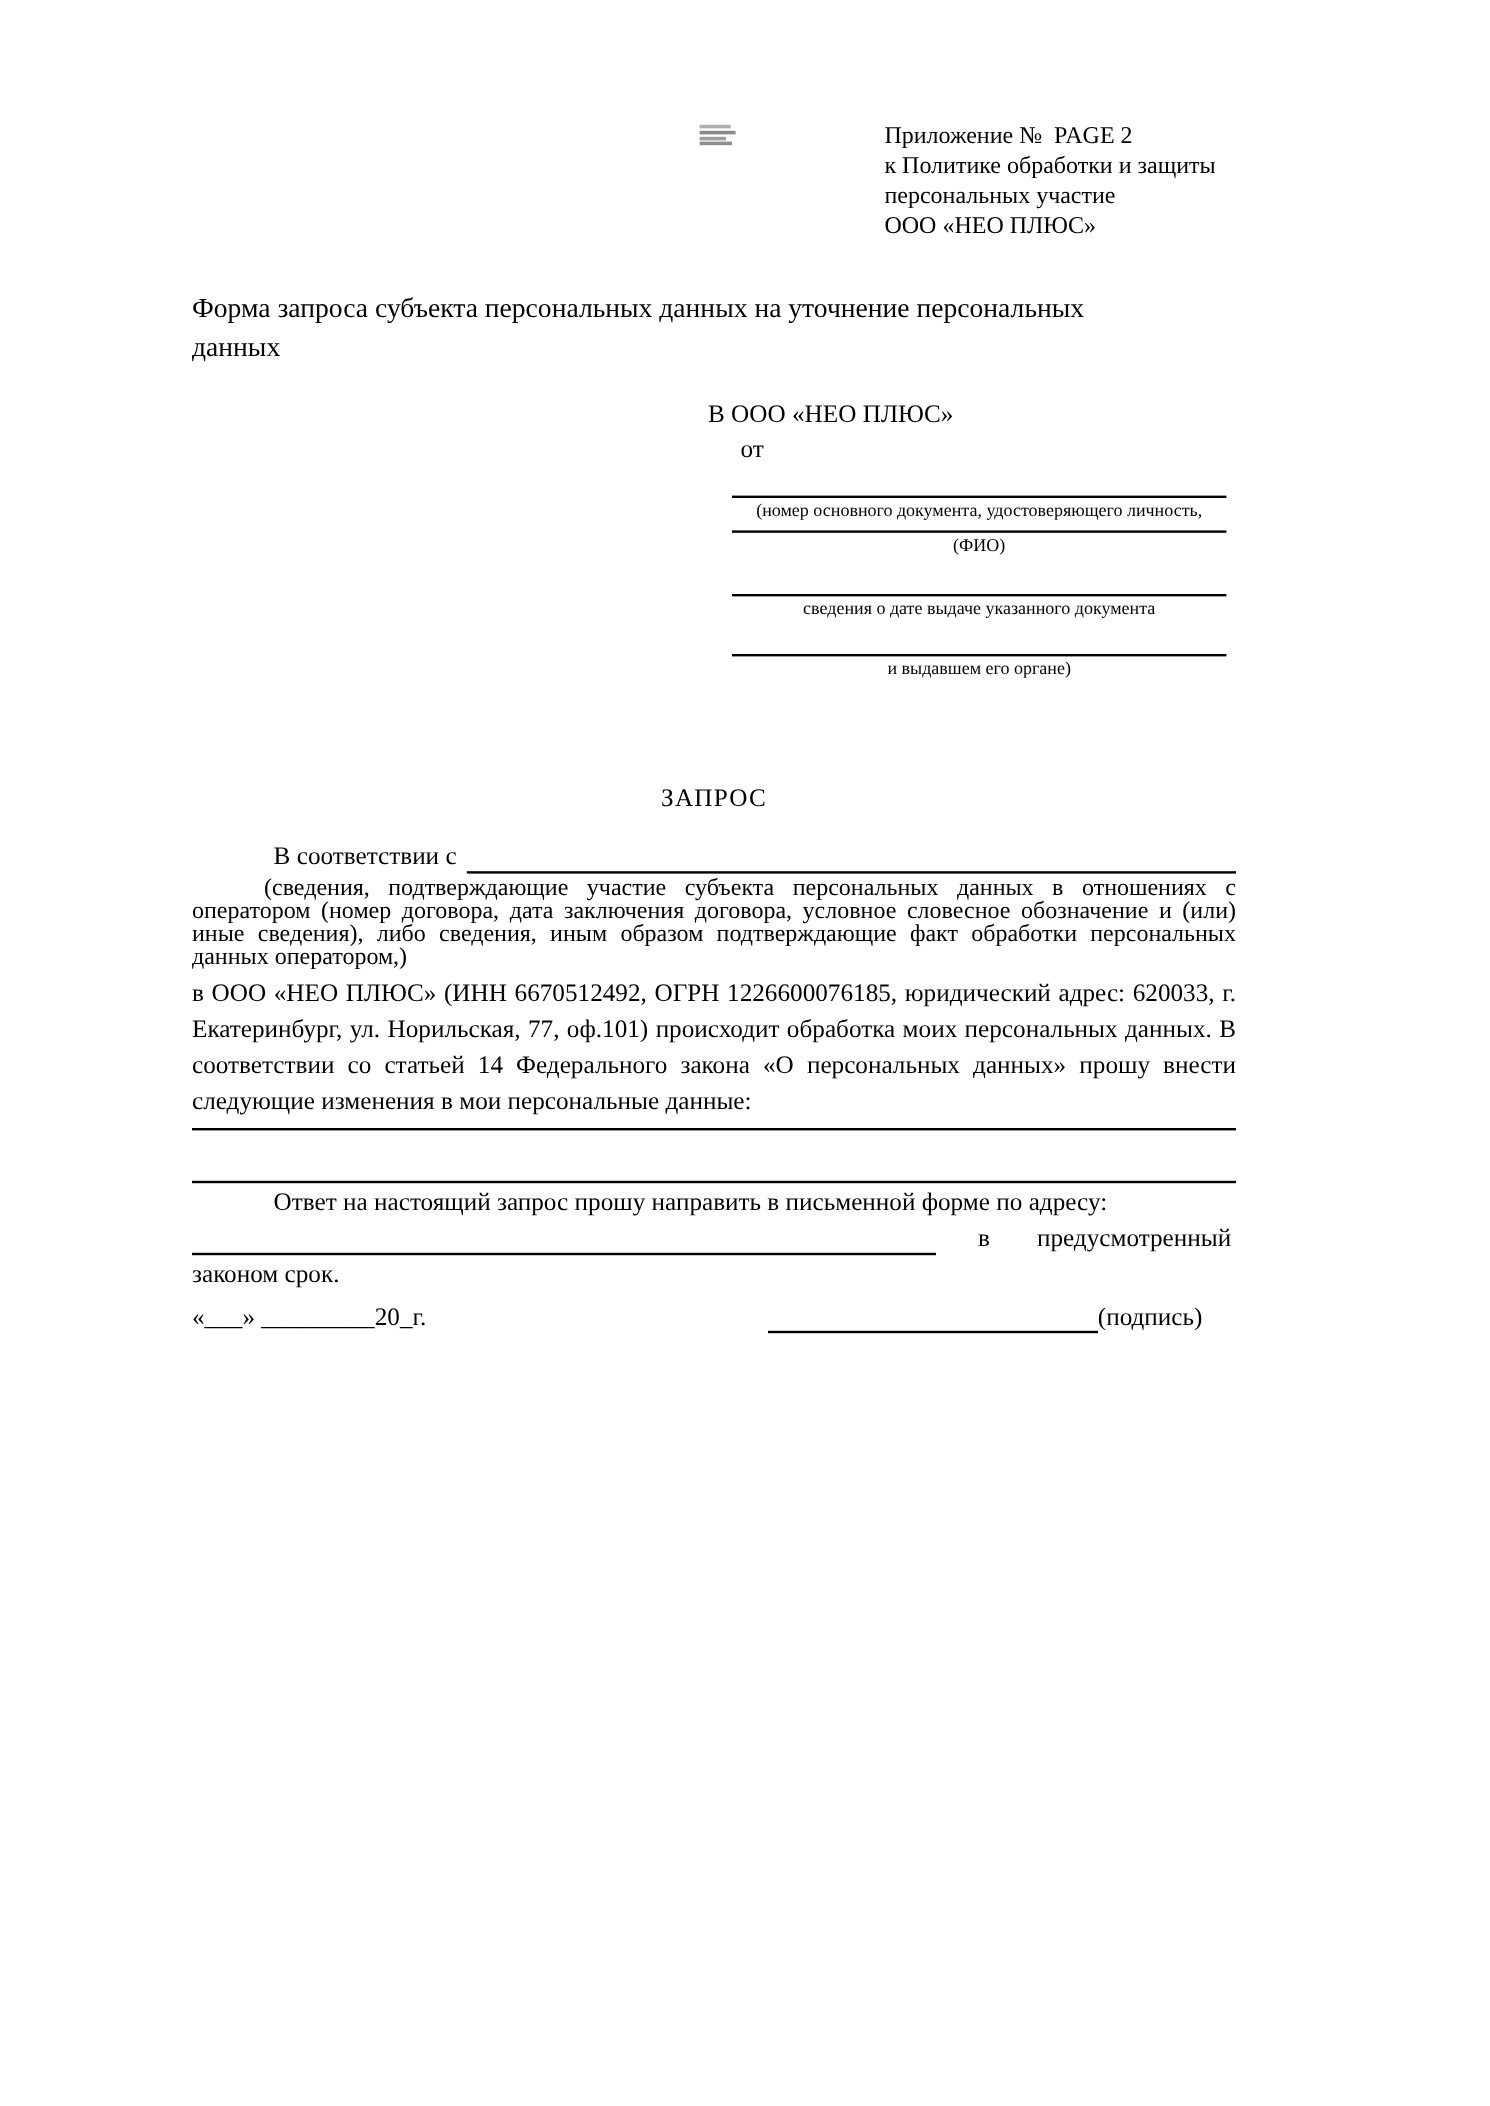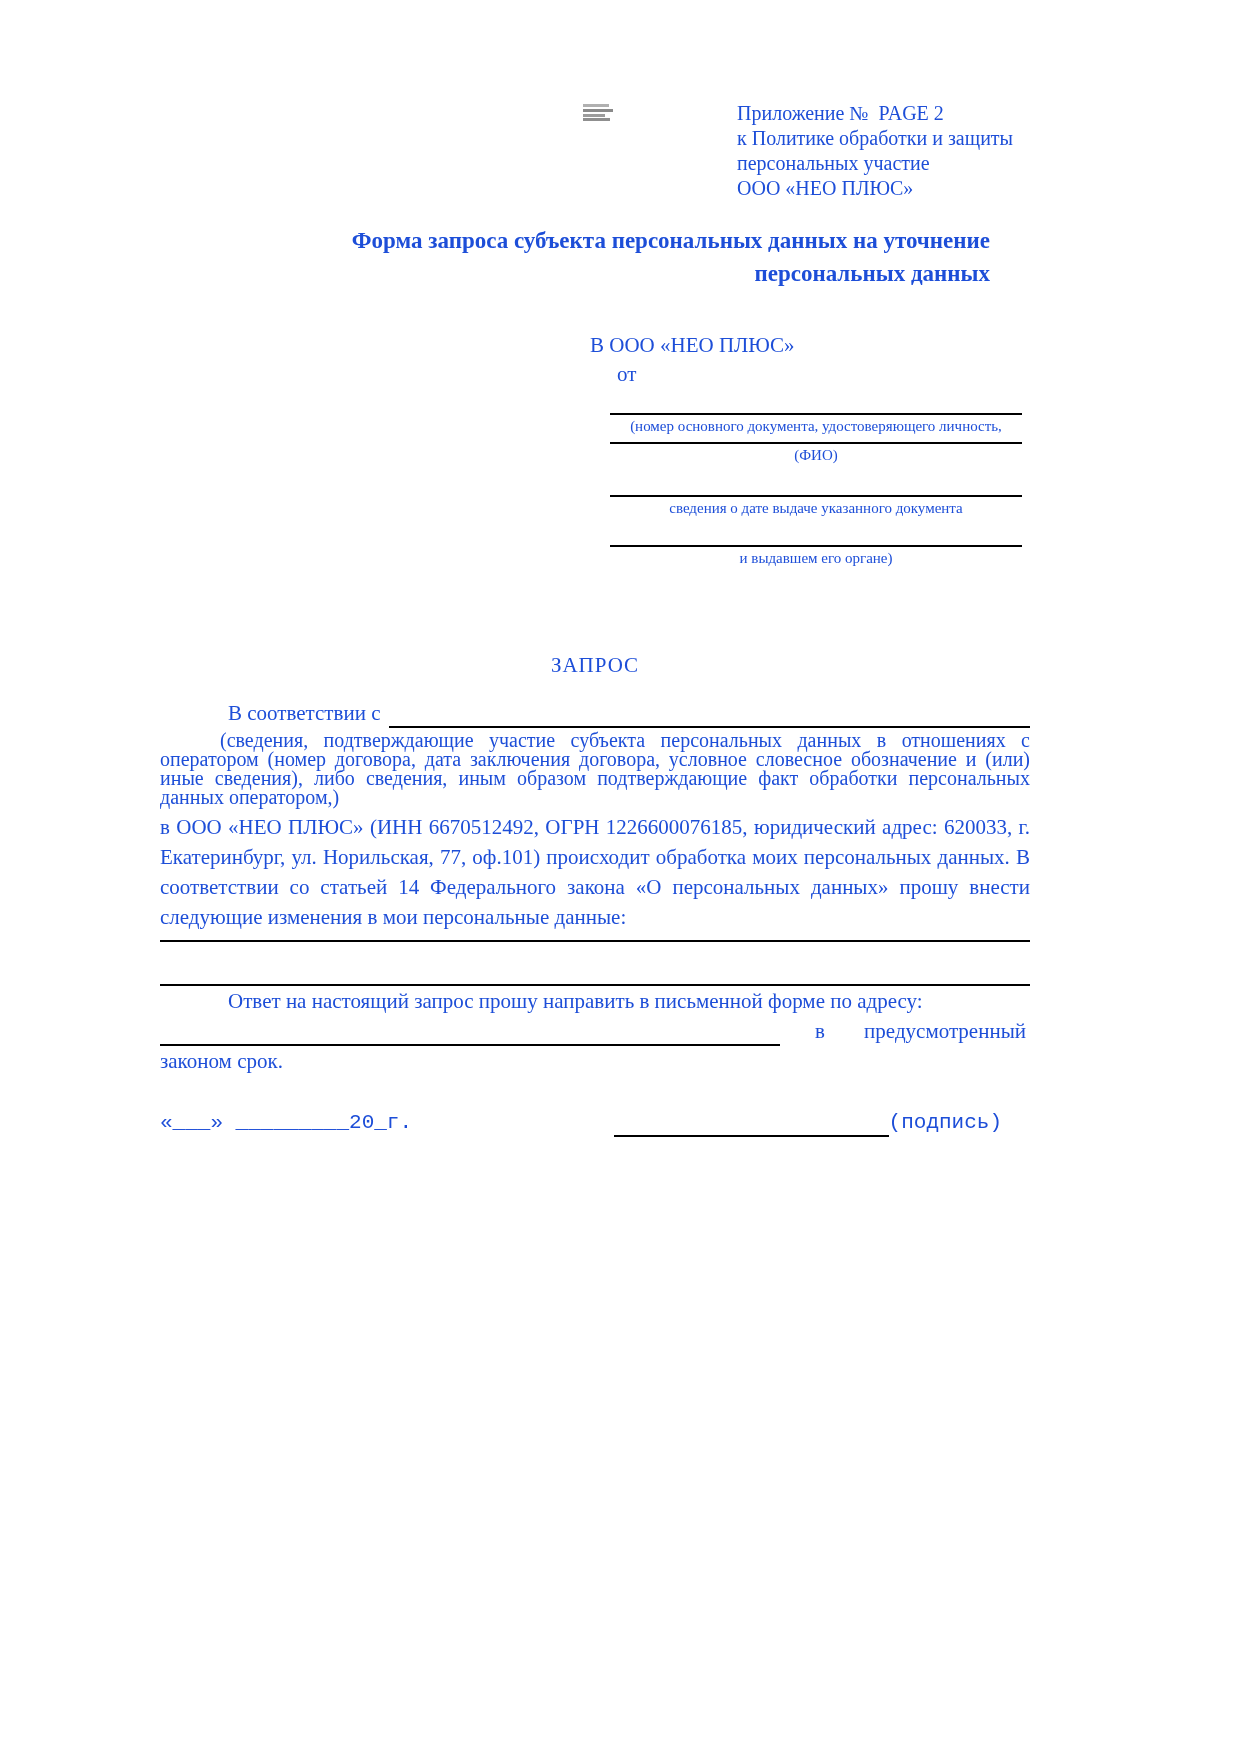--- a/index.html
+++ b/index.html
@@ -1,43 +1,43 @@
 <!DOCTYPE html>
 <html><head>
 <meta charset="utf-8">
 <style>
   html,body{margin:0;padding:0;background:#ffffff;}
   .page{
     position:relative;
     width:1242px;height:1755px;
     background:#ffffff;
     font-family:"Liberation Serif","DejaVu Serif",serif;
-    color:#1d4ed8;
+    color:#000000;
     overflow:hidden;
   }
   
   .obj-icon{
     position:absolute;left:583px;top:104px;width:30px;height:20px;
     background:
       linear-gradient(#b0b0b0,#b0b0b0) 0 0/26px 3px no-repeat,
       linear-gradient(#8a8a8a,#8a8a8a) 0 5px/30px 3px no-repeat,
       linear-gradient(#9c9c9c,#9c9c9c) 0 10px/22px 3px no-repeat,
       linear-gradient(#8f8f8f,#8f8f8f) 0 14px/27px 3px no-repeat;
     filter:blur(0.6px);
   }
   .hdr{
     position:absolute;left:737px;top:101px;width:300px;
     font-size:20px;line-height:25px;
   }
   .hdr-line{white-space:pre-wrap;}
   
   .title{
-    position:absolute;left:160px;top:224px;width:870px;
+    position:absolute;left:160px;top:240px;width:870px;
     padding-right:40px;box-sizing:border-box;
-    text-align:right;font-weight:bold;font-size:23px;line-height:33px;
+    text-align:left;font-weight:normal;font-size:23px;line-height:33px;
   }
   .title-inner{display:inline-block;max-width:770px;}
   
   .addr{position:absolute;left:590px;top:332px;width:432px;font-size:21px;line-height:26px;}
   .addr-from{margin-left:27px;margin-top:3px;}
   .addr-field{margin-left:20px;}
   .fill-line{border-bottom:2px solid #000;}
   .addr-field .fill-line{width:100%;}
   .f1{height:7px;}
   .f2{height:26px;}
@@ -56,21 +56,21 @@
   }
   .bodytext{margin-top:5px;text-align:justify;text-align-last:left;}
   .blank1{height:5px;border-bottom:2px solid #000;margin-top:3px;}
   .blank2{height:42px;border-bottom:2px solid #000;}
   .answer{text-indent:68px;}
   .answer-row{display:flex;align-items:flex-end;justify-content:space-between;height:30px;}
   .answer-fill{width:620px;height:28px;border-bottom:2px solid #000;}
   .answer-w{padding:0 4px;}
   .tail{margin-top:0;}
   
-  .footer{display:flex;justify-content:space-between;align-items:flex-end;margin-top:32px;padding-right:28px;font-family:Liberation Mono, monospace;}
+  .footer{display:flex;justify-content:space-between;align-items:flex-end;margin-top:6px;padding-right:28px;}
   .sig-group{display:flex;align-items:center;}
   .sig-fill{width:275px;height:26px;border-bottom:2px solid #000;}
 </style>
 </head>
 <body>
 
 <div class="page">
 
   <div class="obj-icon"></div>
 

